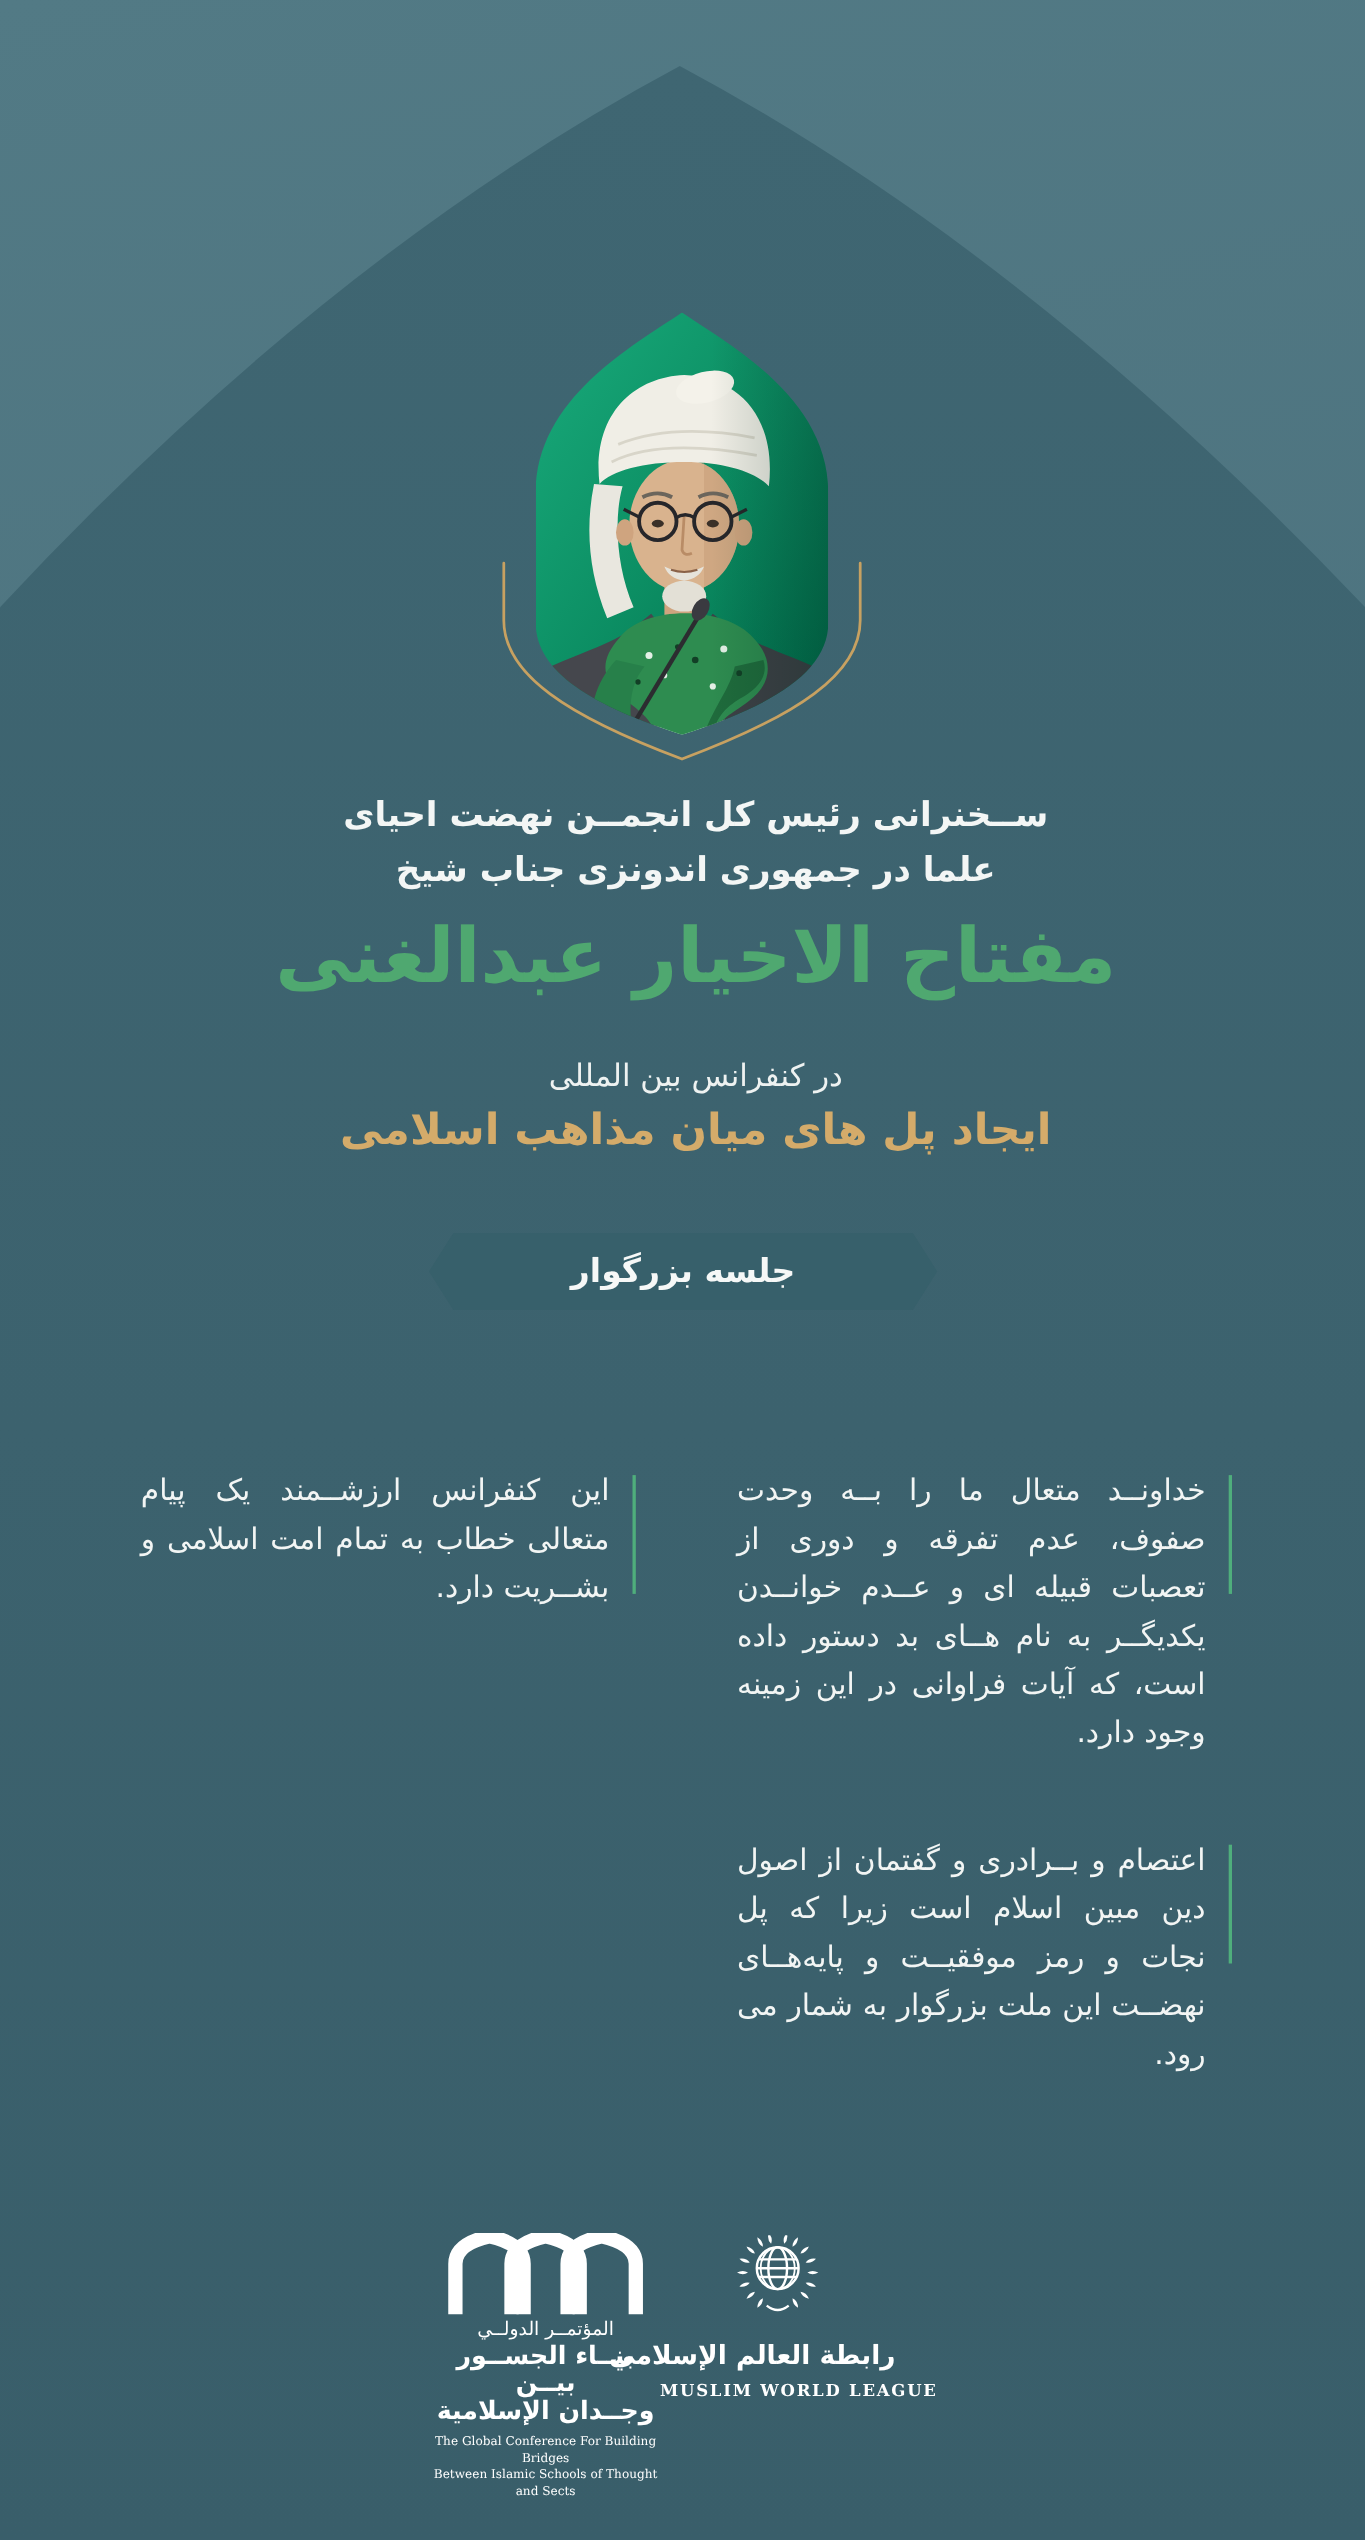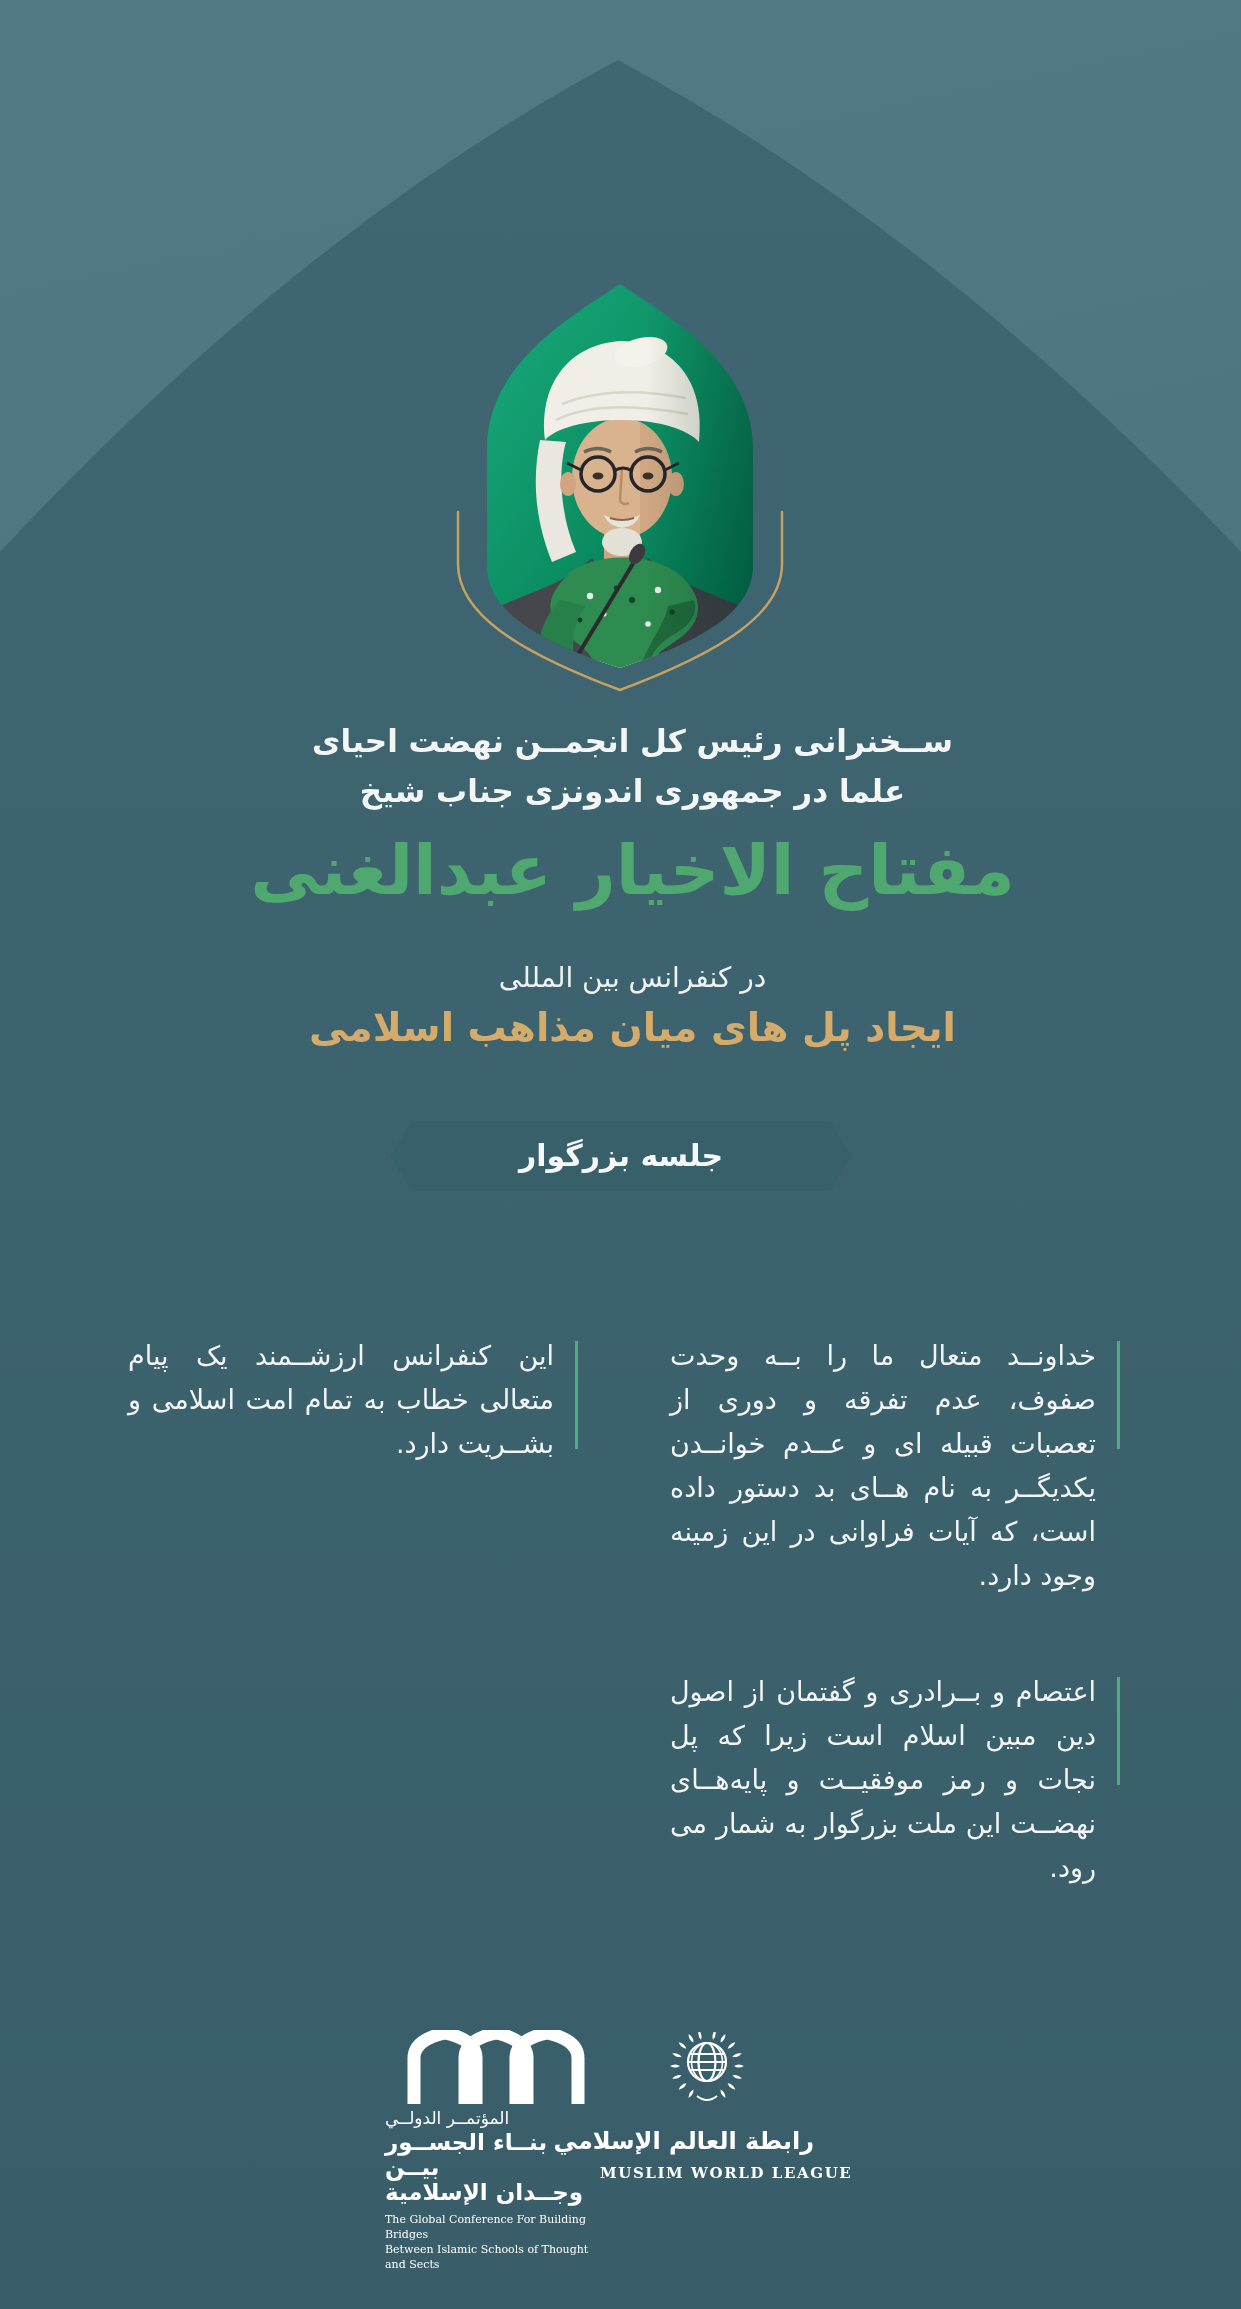--- a/index.html
+++ b/index.html
@@ -22,21 +22,21 @@
     clip-path:polygon(0 50%,4.8% 0,95.2% 0,100% 50%,95.2% 100%,4.8% 100%);
   }
   .banner span{display:block;color:#f6f8f7;font-size:30px;font-weight:bold;line-height:70px;text-align:center;direction:rtl;}
   .quotes-grid{
     position:absolute;top:1334px;left:0;width:100%;box-sizing:border-box;
     padding:0 145px 0 128px;display:grid;grid-template-columns:1fr 1fr;
     column-gap:92px;row-gap:72px;direction:rtl;
   }
   .quote{position:relative;padding-right:24px;color:#f2f5f4;font-size:27px;line-height:44px;text-align:justify;}
   .quote .bar{position:absolute;right:0;top:7px;width:3px;height:108px;background:#4fae7c;}
-  .footer-logo{position:absolute;text-align:left;color:#ffffff;}
+  .footer-logo{position:absolute;text-align:center;color:#ffffff;}
   .conf-logo{left:385px;top:2030px;width:222px;}
   .mwl-logo{left:600px;top:2032px;width:214px;}
   .conf-ar1{font-size:17px;line-height:24px;margin-top:2px;direction:rtl;}
   .conf-ar2,.conf-ar3{font-size:23px;font-weight:bold;line-height:25px;direction:rtl;}
   .conf-en{font-family:"DejaVu Serif",serif;font-size:11px;line-height:15px;margin-top:7px;}
   .mwl-ar{font-size:24px;font-weight:bold;line-height:46px;margin-top:6px;white-space:nowrap;direction:rtl;}
   .mwl-en{font-family:"DejaVu Serif",serif;font-weight:bold;font-size:15px;letter-spacing:1.6px;white-space:nowrap;}
 </style>
 </head>
 <body>

